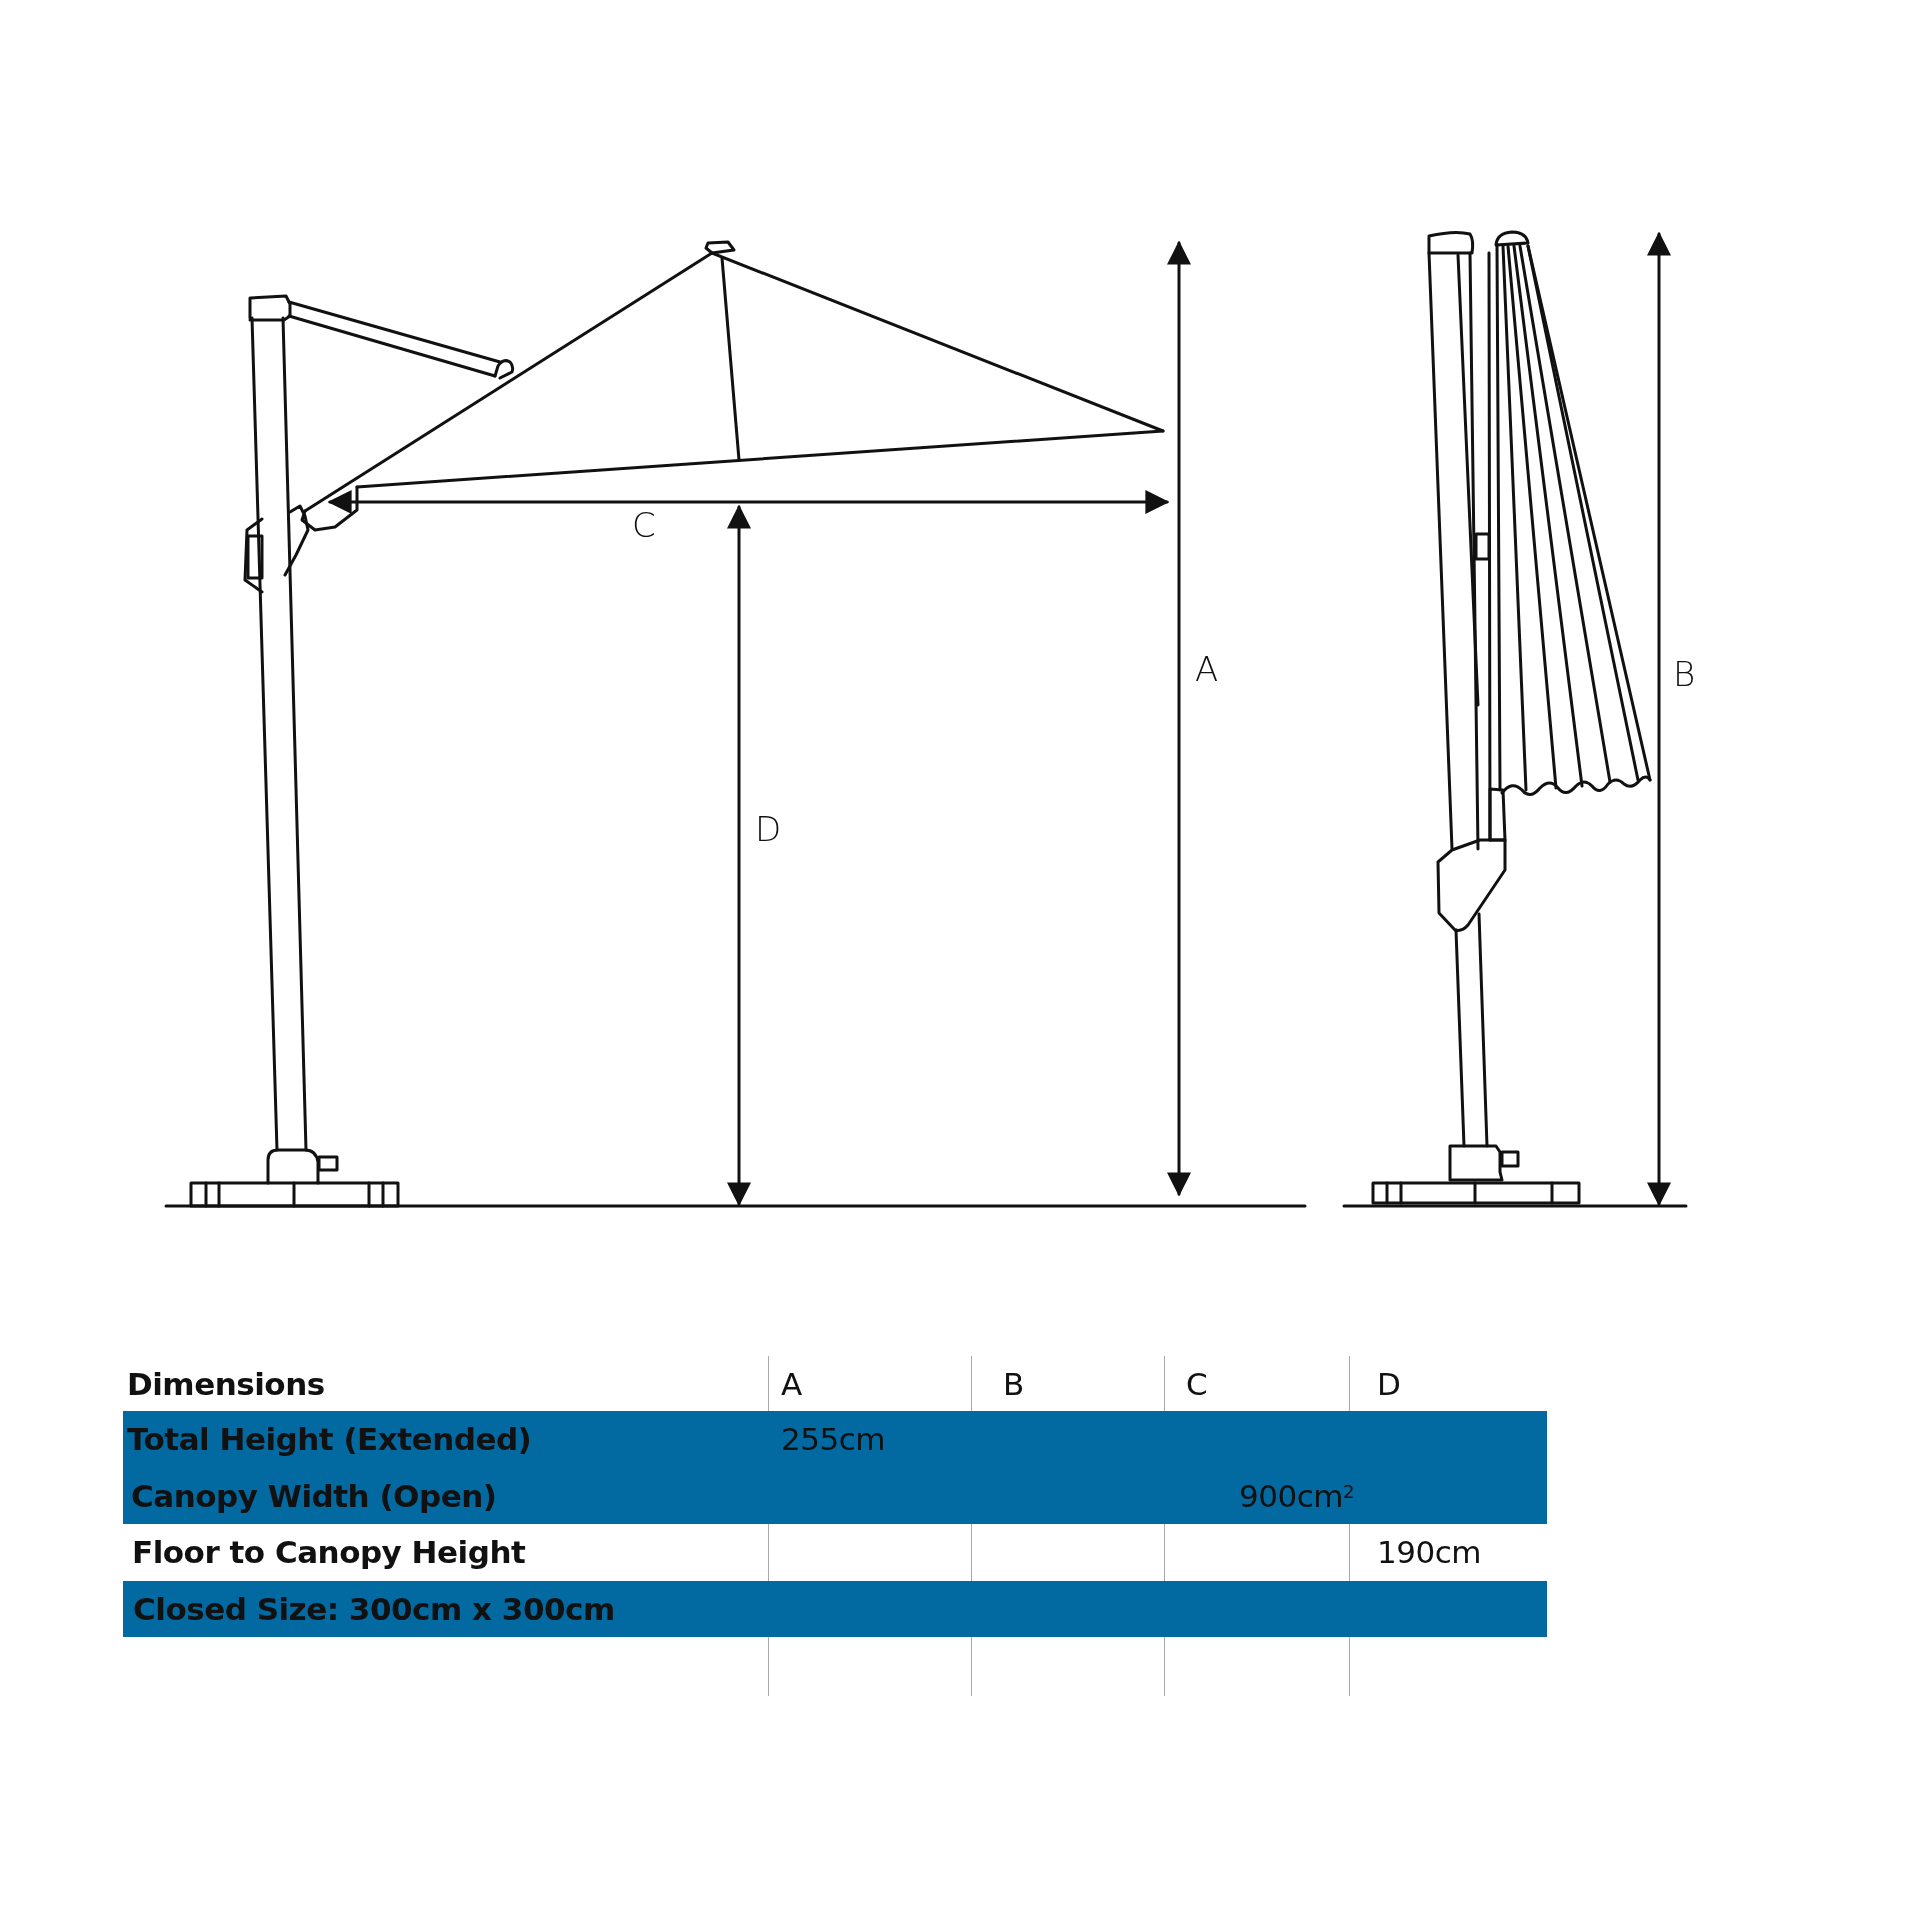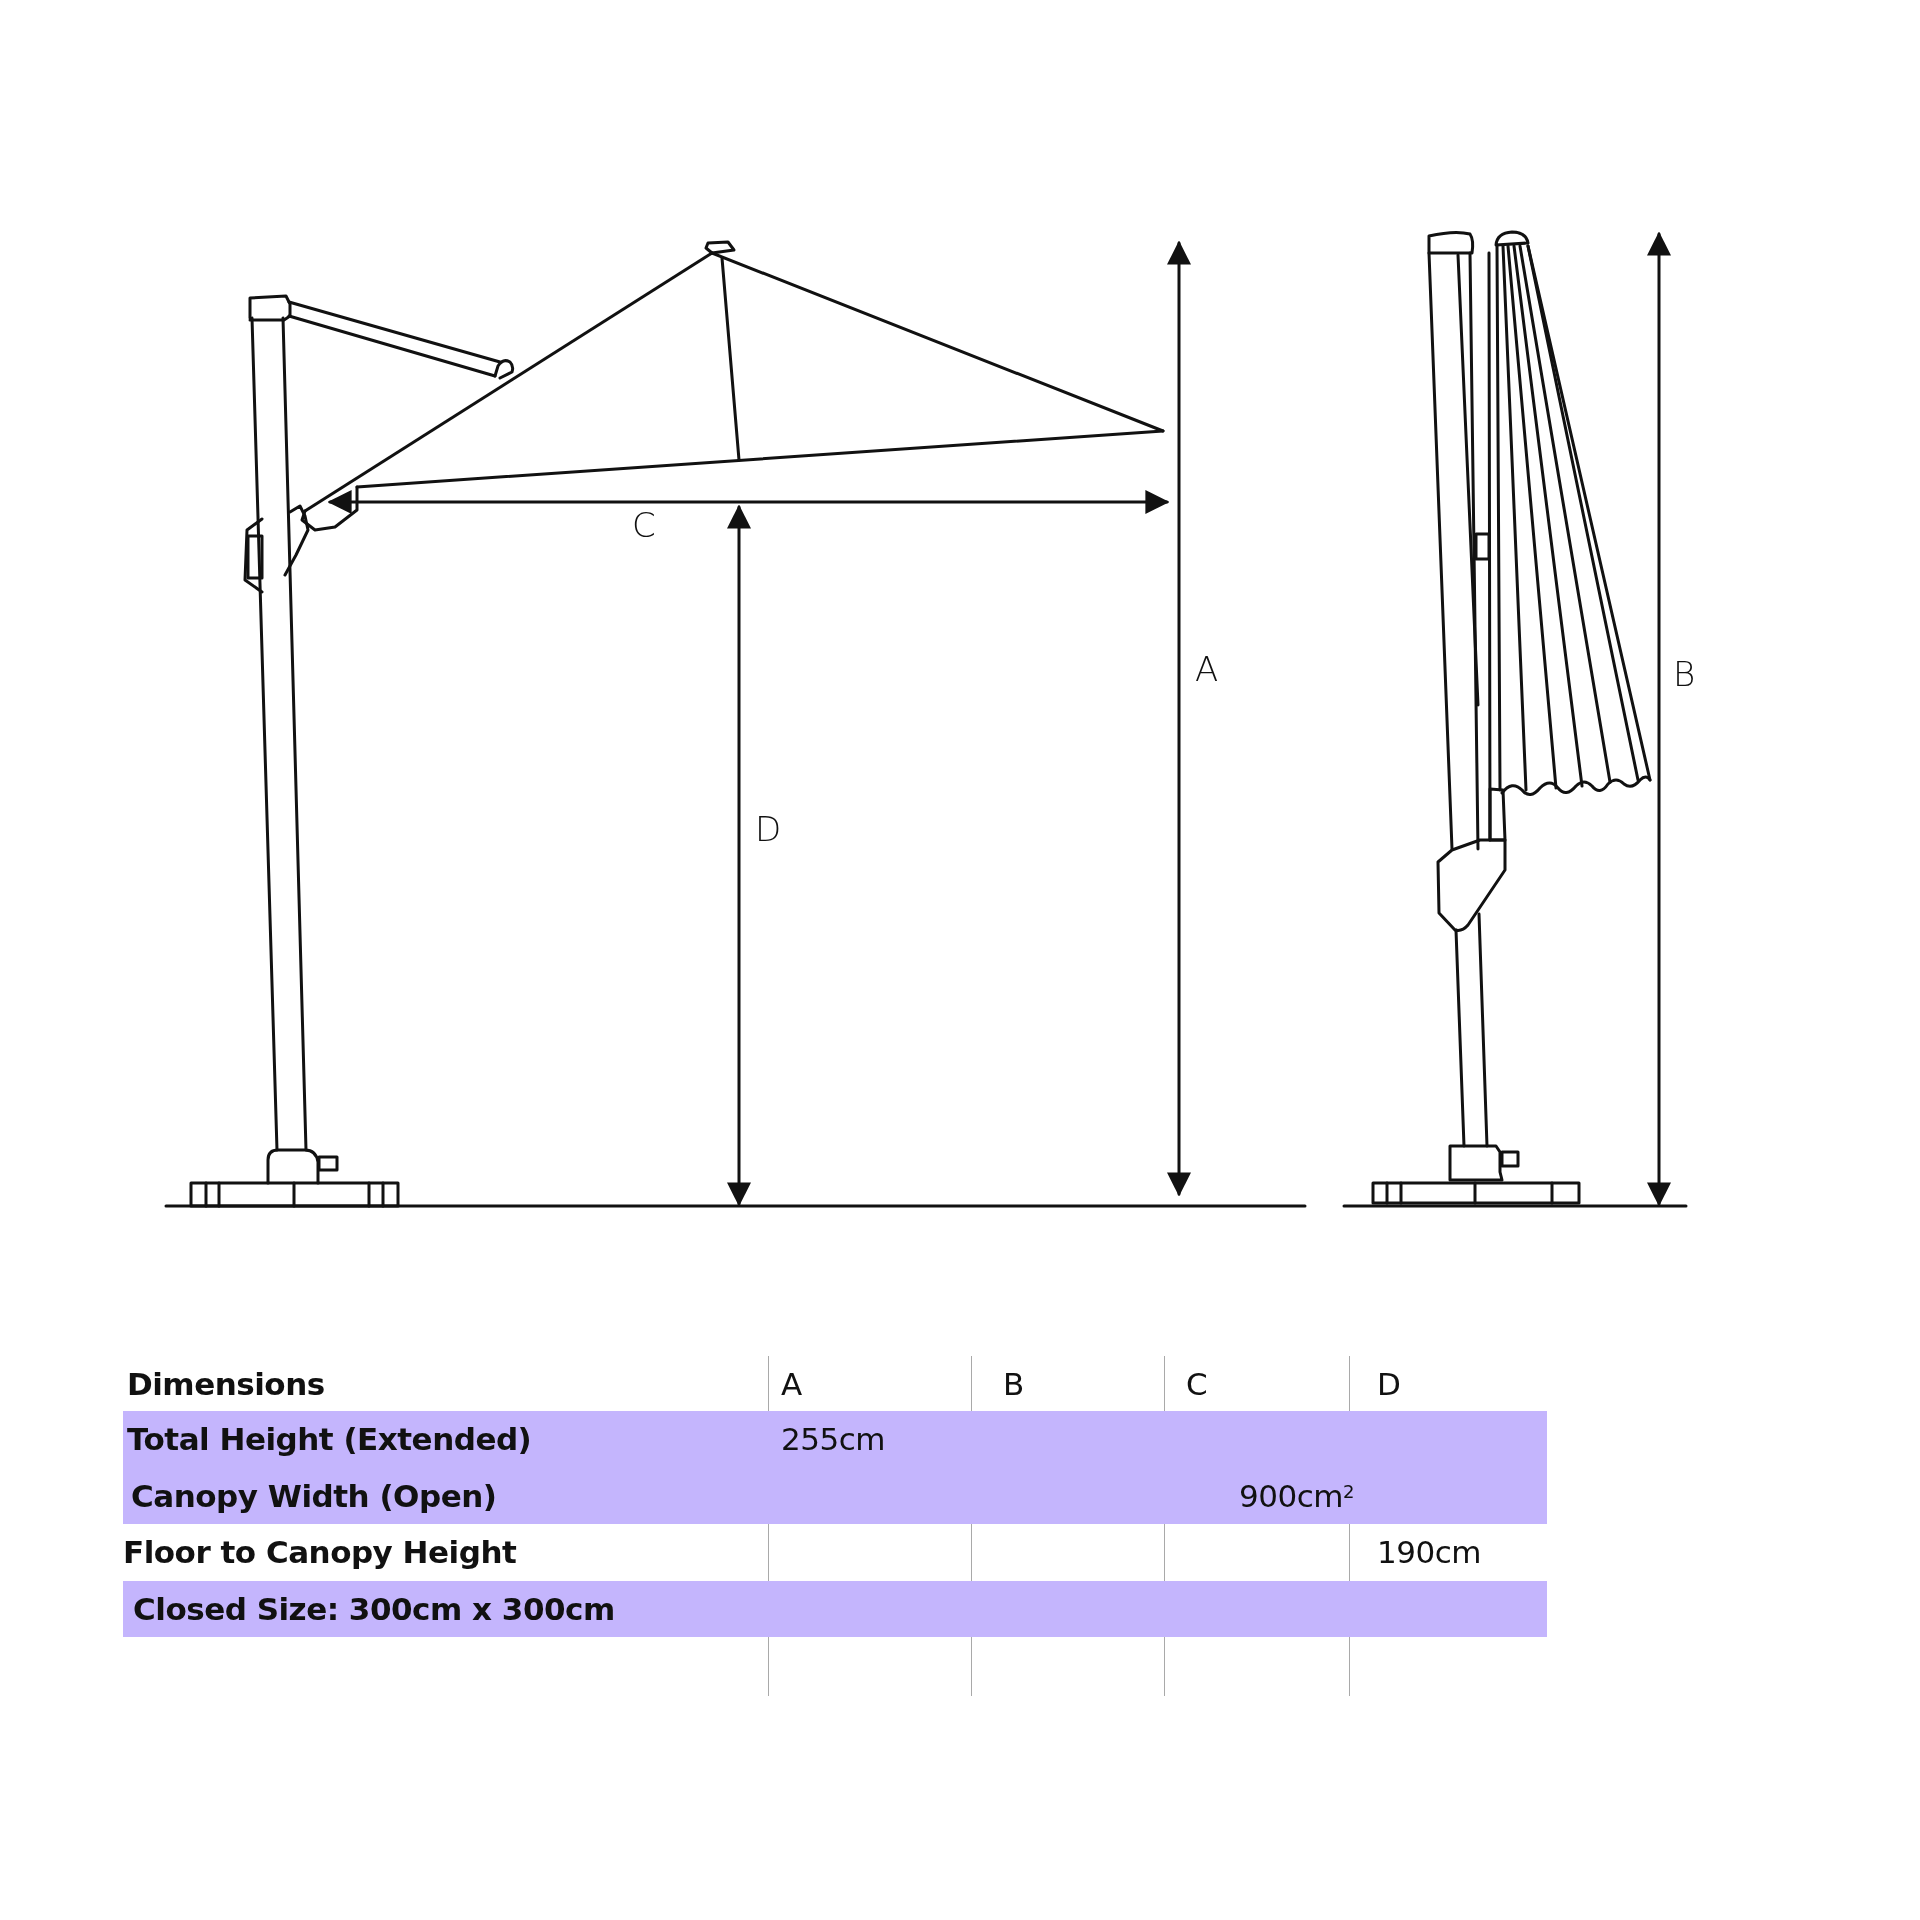--- a/index.html
+++ b/index.html
@@ -2,21 +2,21 @@
 <html><head>
 <meta charset="utf-8">
 <style>
   html,body{margin:0;padding:0;background:#ffffff;}
   body{width:1920px;height:1920px;position:relative;overflow:hidden;font-family:"Liberation Sans",sans-serif;color:#111;}
   svg.drawing{position:absolute;left:0;top:0;}
   .dim-label{position:absolute;font-family:"DejaVu Sans",sans-serif;font-size:34px;font-weight:300;color:#111;line-height:1;}
   .table{position:absolute;left:123px;top:1356px;width:1424px;}
   .row{position:relative;height:56.5px;display:flex;align-items:center;}
   .row.header{height:55px;}
-  .row.shade{background:#c4b5fd;}
+  .row.shade{background:#0369a1;}
   .cell{position:absolute;top:0;height:100%;display:flex;align-items:center;font-family:"DejaVu Sans",sans-serif;font-size:31px;letter-spacing:-0.5px;color:#111;}
   .c0{left:4px;font-weight:bold;}
   .c1{left:658px;}
   .c2{left:880px;}
   .c3{left:1063px;}
   .c4{left:1254px;}
   .vline{position:absolute;top:1356px;width:1px;background:#a9a9a9;height:340px;}
   sup{font-size:18px;position:relative;top:-4px;}
 </style>
 </head>
@@ -140,19 +140,19 @@
     <span class="cell" style="left:658px">255cm</span>
   </div>
   <div class="row shade">
     <span class="cell c0" style="left:8px">Canopy Width (Open)</span>
     <span class="cell" style="left:1116px">
         <span>900cm</span>
         <sup>2</sup>
       </span>
   </div>
   <div class="row">
-    <span class="cell c0" style="left:0">Floor to Canopy Height</span>
+    <span class="cell c0" style="left:9px">Floor to Canopy Height</span>
     <span class="cell" style="left:1254px">190cm</span>
   </div>
   <div class="row shade">
     <span class="cell c0" style="left:10px">Closed Size: 300cm x 300cm</span>
   </div>
 </div>
 
 </body></html>

